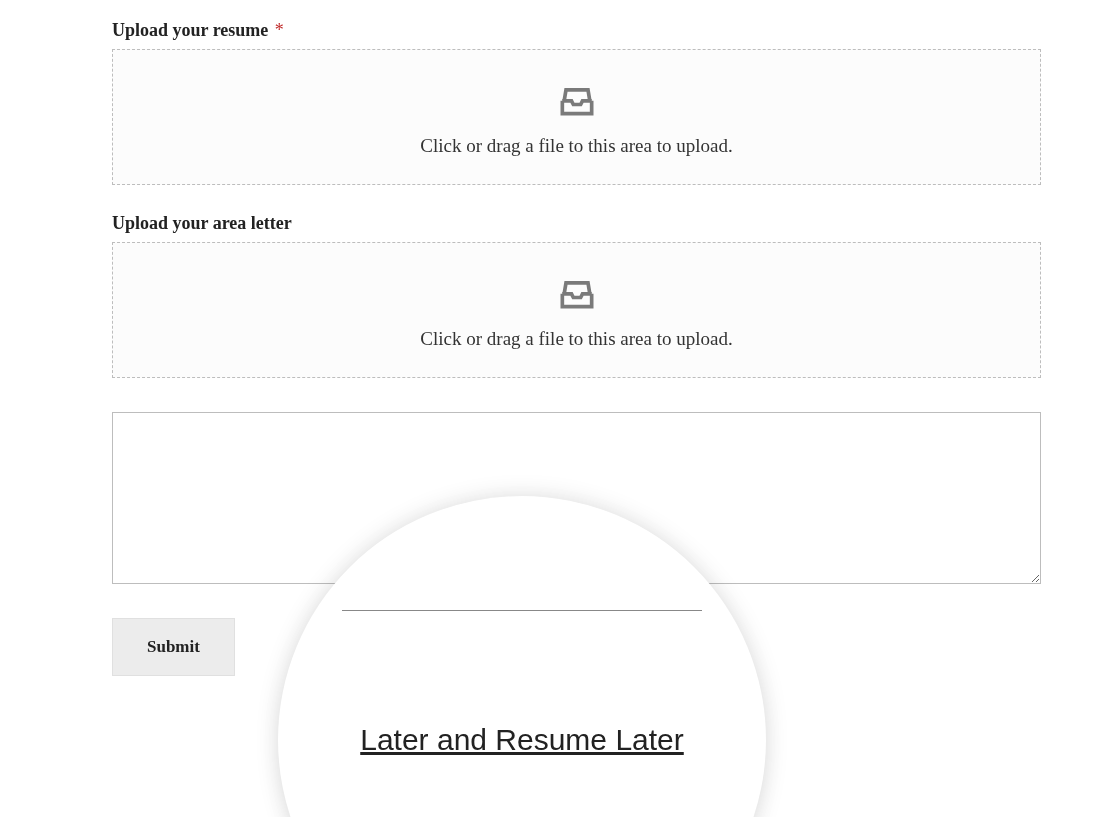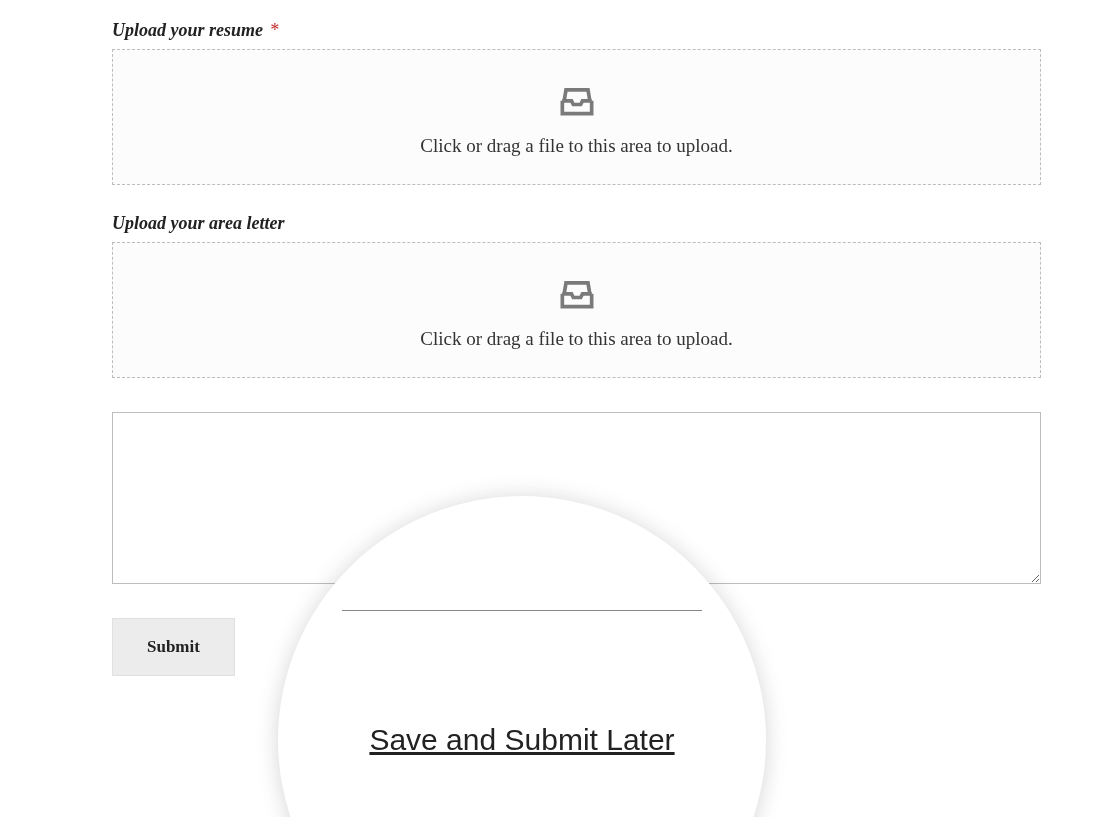--- a/index.html
+++ b/index.html
@@ -15,21 +15,20 @@
   }
   .form-wrap {
     padding: 20px 75px 0 112px;
   }
   .field-label {
     font-family: Georgia, 'Times New Roman', serif;
     font-weight: bold;
     font-size: 18px;
     color: #222;
     margin-bottom: 8px;
-    font-style: italic;
   }
   .required-star {
     color: #c02b2b;
     font-weight: normal;
     margin-left: 2px;
   }
   .dropzone {
     border: 1px dashed #bdbdbd;
     background: #fcfcfc;
     width: 100%;
@@ -142,14 +141,14 @@
   <textarea class="textarea-field" value="" style=""></textarea>
 
   
   <div class="actions">
     <button class="submit-btn">Submit</button>
   </div>
 </div>
 
 <div class="magnifier">
   <div class="mag-line"></div>
-  <a class="mag-link">Save and Submit Later</a>
+  <a class="mag-link">Later and Resume Later</a>
 </div>
 
 </body></html>

